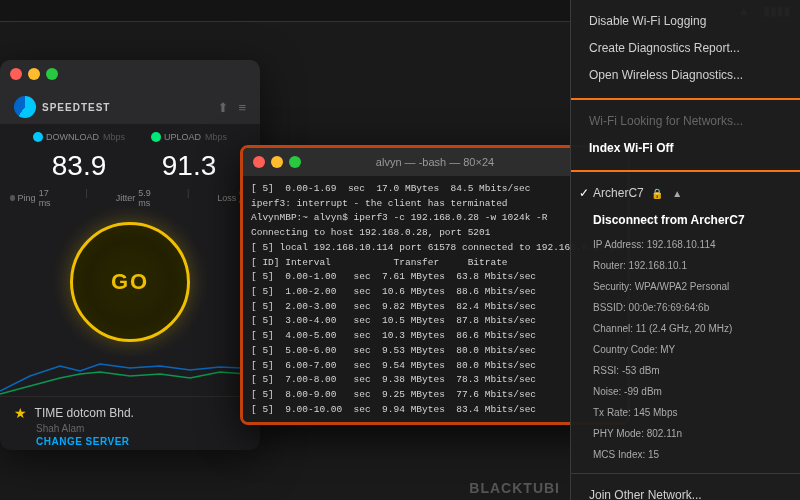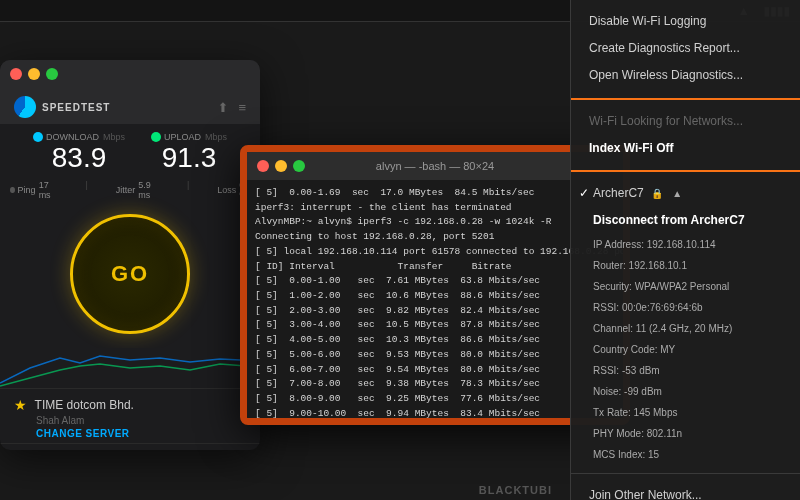--- a/index.html
+++ b/index.html
@@ -77,21 +77,21 @@
     }
     .speed-block {
       text-align: center;
     }
     .speed-label {
       font-size: 9px;
       color: #888;
       display: flex;
       align-items: center;
       gap: 3px;
-      margin-bottom: 2px;
+      margin-bottom: 10px;
     }
     .speed-label-icon {
       width: 10px; height: 10px;
       border-radius: 50%;
       display: inline-block;
     }
     .dl-icon { background: #00c8ff; }
     .ul-icon { background: #00e878; }
     .speed-value {
       font-size: 28px;
@@ -204,21 +204,21 @@
     .terminal-window {
       position: absolute;
       left: 240px;
       top: 145px;
       width: 390px;
       height: 280px;
       background: #1a1a1a;
       border-radius: 8px;
       overflow: hidden;
       box-shadow: 0 10px 40px rgba(0,0,0,0.8);
-      border: 7px solid #c2410c;
+      border: 3px solid #c2410c;
     }
     .terminal-titlebar {
       background: #2d2d2d;
       height: 28px;
       display: flex;
       align-items: center;
       padding: 0 10px;
       gap: 6px;
       position: relative;
     }
@@ -318,22 +318,22 @@
       padding: 0 10px;
       gap: 14px;
     }
     .top-bar-icon {
       font-size: 12px;
       color: #aaa;
     }
     .blacktubi {
       position: absolute;
       bottom: 4px;
-      right: 248px;
-      font-size: 11px;
+      right: 240px;
+      font-size: 14px;
       color: #555;
       letter-spacing: 1px;
       font-weight: 600;
     }
   </style>
 </head>
 <body>
 
 <div class="top-bar">
   <span class="top-bar-icon">▲</span>
@@ -469,21 +469,21 @@
       <span class="menu-check">✓</span>
       <span>ArcherC7</span>
       <span class="wifi-lock">🔒</span>
       <span class="wifi-signal">▲</span>
     </div>
     <div class="menu-item bold" style="padding-left:22px; font-weight:600;">Disconnect from ArcherC7</div>
     <div id="network-info-container">
         <div class="network-info">IP Address: 192.168.10.114</div>
         <div class="network-info">Router: 192.168.10.1</div>
         <div class="network-info">Security: WPA/WPA2 Personal</div>
-        <div class="network-info">RSSI: 00:0e:76:69:64:6b</div>
+        <div class="network-info">BSSID: 00:0e:76:69:64:6b</div>
         <div class="network-info">Channel: 11 (2.4 GHz, 20 MHz)</div>
         <div class="network-info">Country Code: MY</div>
         <div class="network-info">RSSI: -53 dBm</div>
         <div class="network-info">Noise: -99 dBm</div>
         <div class="network-info">Tx Rate: 145 Mbps</div>
         <div class="network-info">PHY Mode: 802.11n</div>
         <div class="network-info">MCS Index: 15</div>
       </div>
   </div>
 

